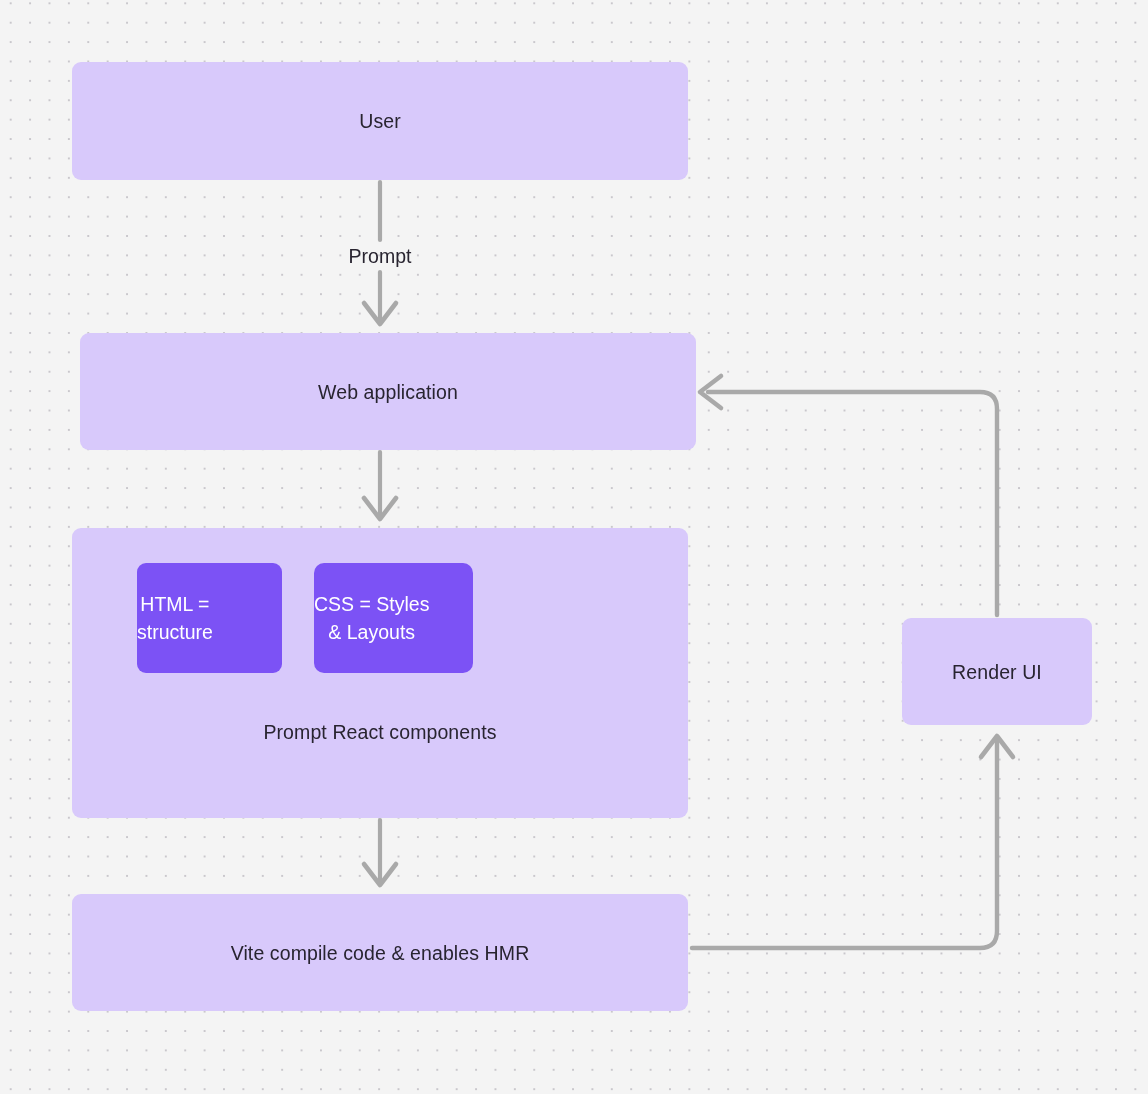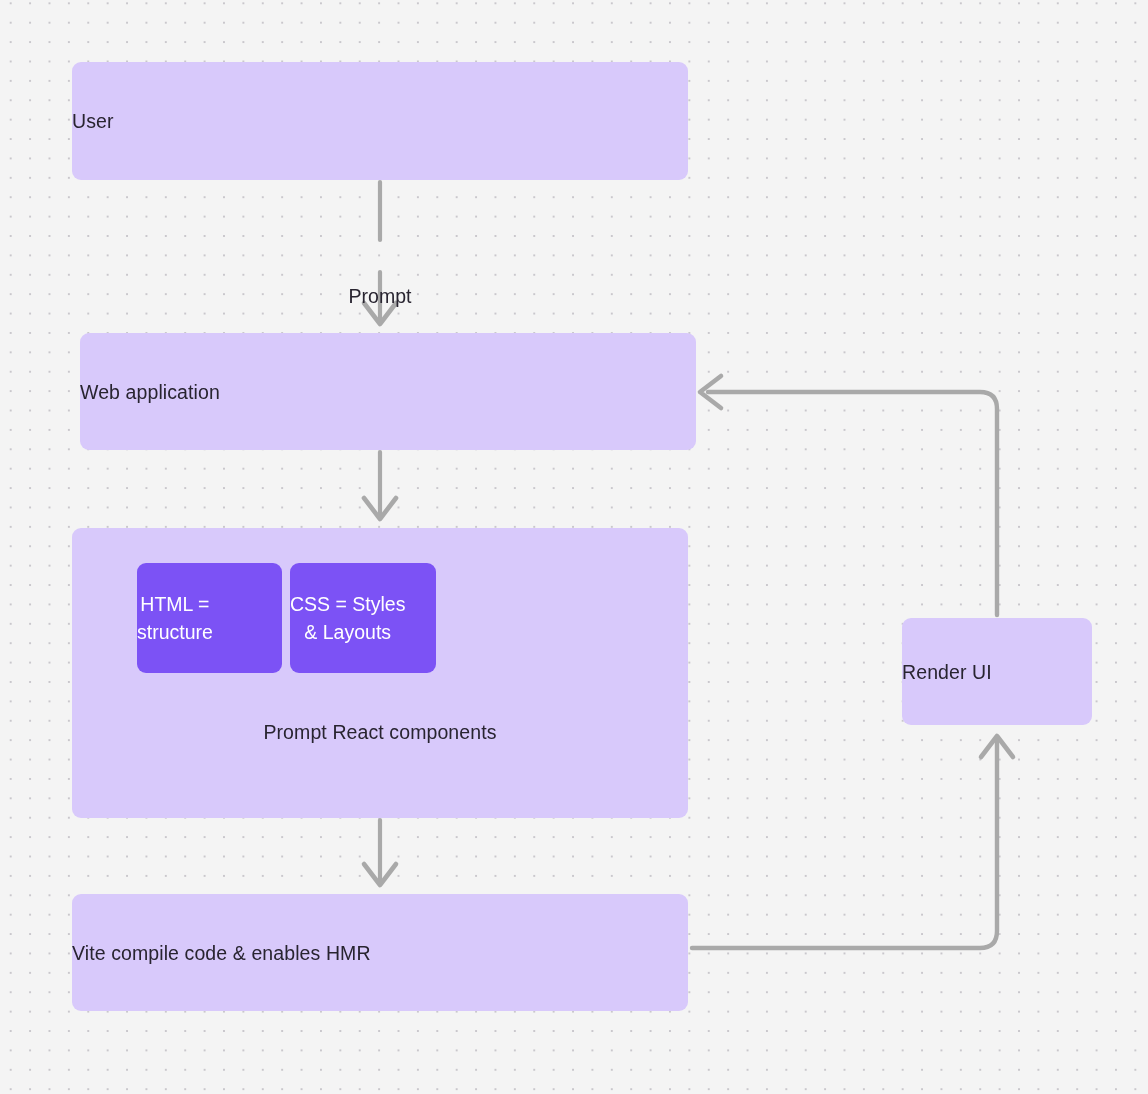--- a/index.html
+++ b/index.html
@@ -21,21 +21,21 @@
   .node {
     position: absolute;
     background: #d8c9fb;
     border-radius: 9px;
     box-sizing: border-box;
   }
   .node-label {
     color: #282430;
     font-size: 19.5px;
     line-height: 1.45;
-    text-align: left;
+    text-align: center;
     white-space: pre-line;
     letter-spacing: 0.1px;
   }
   .centered-label {
     position: absolute;
     left: 0;
     right: 0;
     top: 50%;
     transform: translateY(-50%);
   }
@@ -57,40 +57,39 @@
     align-items: center;
   }
   .subnode span {
     color: #ffffff;
     font-size: 19.5px;
     line-height: 1.45;
     text-align: center;
     white-space: pre-line;
   }
   #sub-html { left: 137px; width: 145px; }
-  #sub-css  { left: 290px; width: 146px; }
+  #sub-css  { left: 314px; width: 159px; border-radius: 10px; }
   #sub-js   { left: 477px; width: 146px; }
 
   #components-caption {
     position: absolute;
     left: 72px;
     width: 616px;
     top: 718px;
     text-align: center;
   }
 
   
   .edge-label {
     position: absolute;
     color: #282430;
     font-size: 19.5px;
     text-align: center;
     background: transparent;
     white-space: nowrap;
-    margin-top: 40px;
   }
   #label-prompt { left: 330px; top: 245px; width: 100px; }
 
   svg.edges {
     position: absolute;
     left: 0;
     top: 0;
     width: 1148px;
     height: 1094px;
     pointer-events: none;

